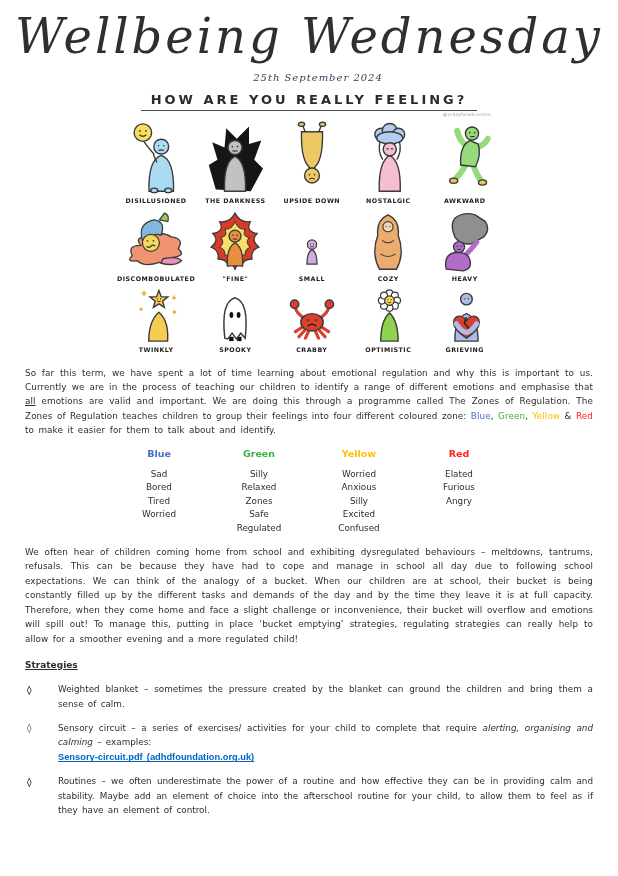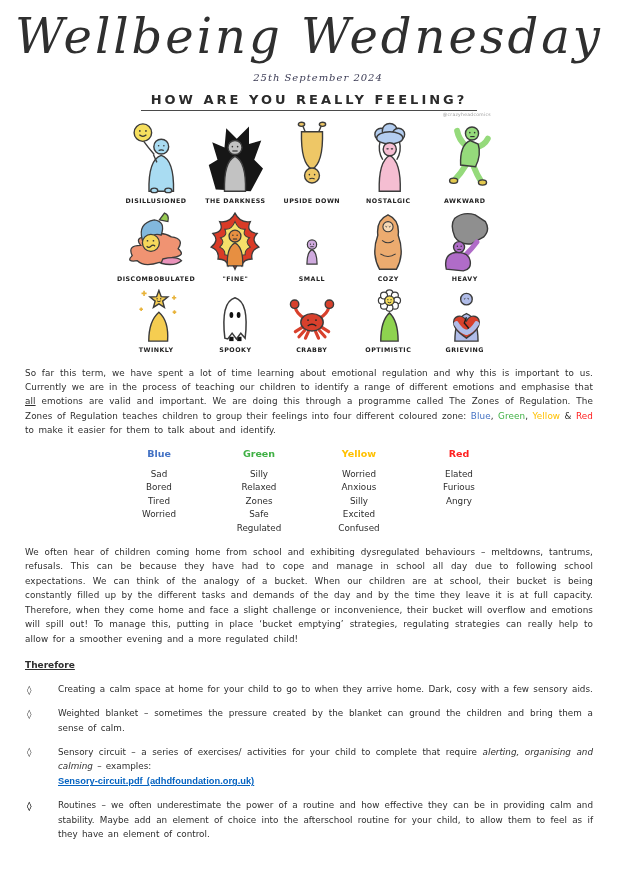--- a/index.html
+++ b/index.html
@@ -409,26 +409,25 @@
     <div class="zone-col">
       <span class="zone-head c3">Red</span>
       <span class="zone-word">Elated</span>
       <span class="zone-word">Furious</span>
       <span class="zone-word">Angry</span>
     </div>
   </div>
 
   <p>We often hear of children coming home from school and exhibiting dysregulated behaviours – meltdowns, tantrums, refusals. This can be because they have had to cope and manage in school all day due to following school expectations. We can think of the analogy of a bucket. When our children are at school, their bucket is being constantly filled up by the different tasks and demands of the day and by the time they leave it is at full capacity. Therefore, when they come home and face a slight challenge or inconvenience, their bucket will overflow and emotions will spill out! To manage this, putting in place ‘bucket emptying’ strategies, regulating strategies can really help to allow for a smoother evening and a more regulated child!</p>
 
-  <div class="strategies-heading">Therefore</div>
+  <div class="strategies-heading">Strategies</div>
 
   <ul class="strategy-list">
     <li class="strategy-item">
       <span class="bullet-glyph">◊</span>
-      <span>Creating a calm space at home for your child to go to when they arrive home. Dark, cosy with a few sensory aids.</span>
     </li>
     <li class="strategy-item">
       <span class="bullet-glyph">◊</span>
       <span>Weighted blanket – sometimes the pressure created by the blanket can ground the children and bring them a sense of calm.</span>
     </li>
     <li class="strategy-item">
       <span class="bullet-glyph">◊</span>
       <span>Sensory circuit – a series of exercises/ activities for your child to complete that require </span><span class="it">alerting, organising and calming</span><span> – examples:</span>
       <a class="doc-link" href="#">Sensory-circuit.pdf (adhdfoundation.org.uk)</a>
     </li>

